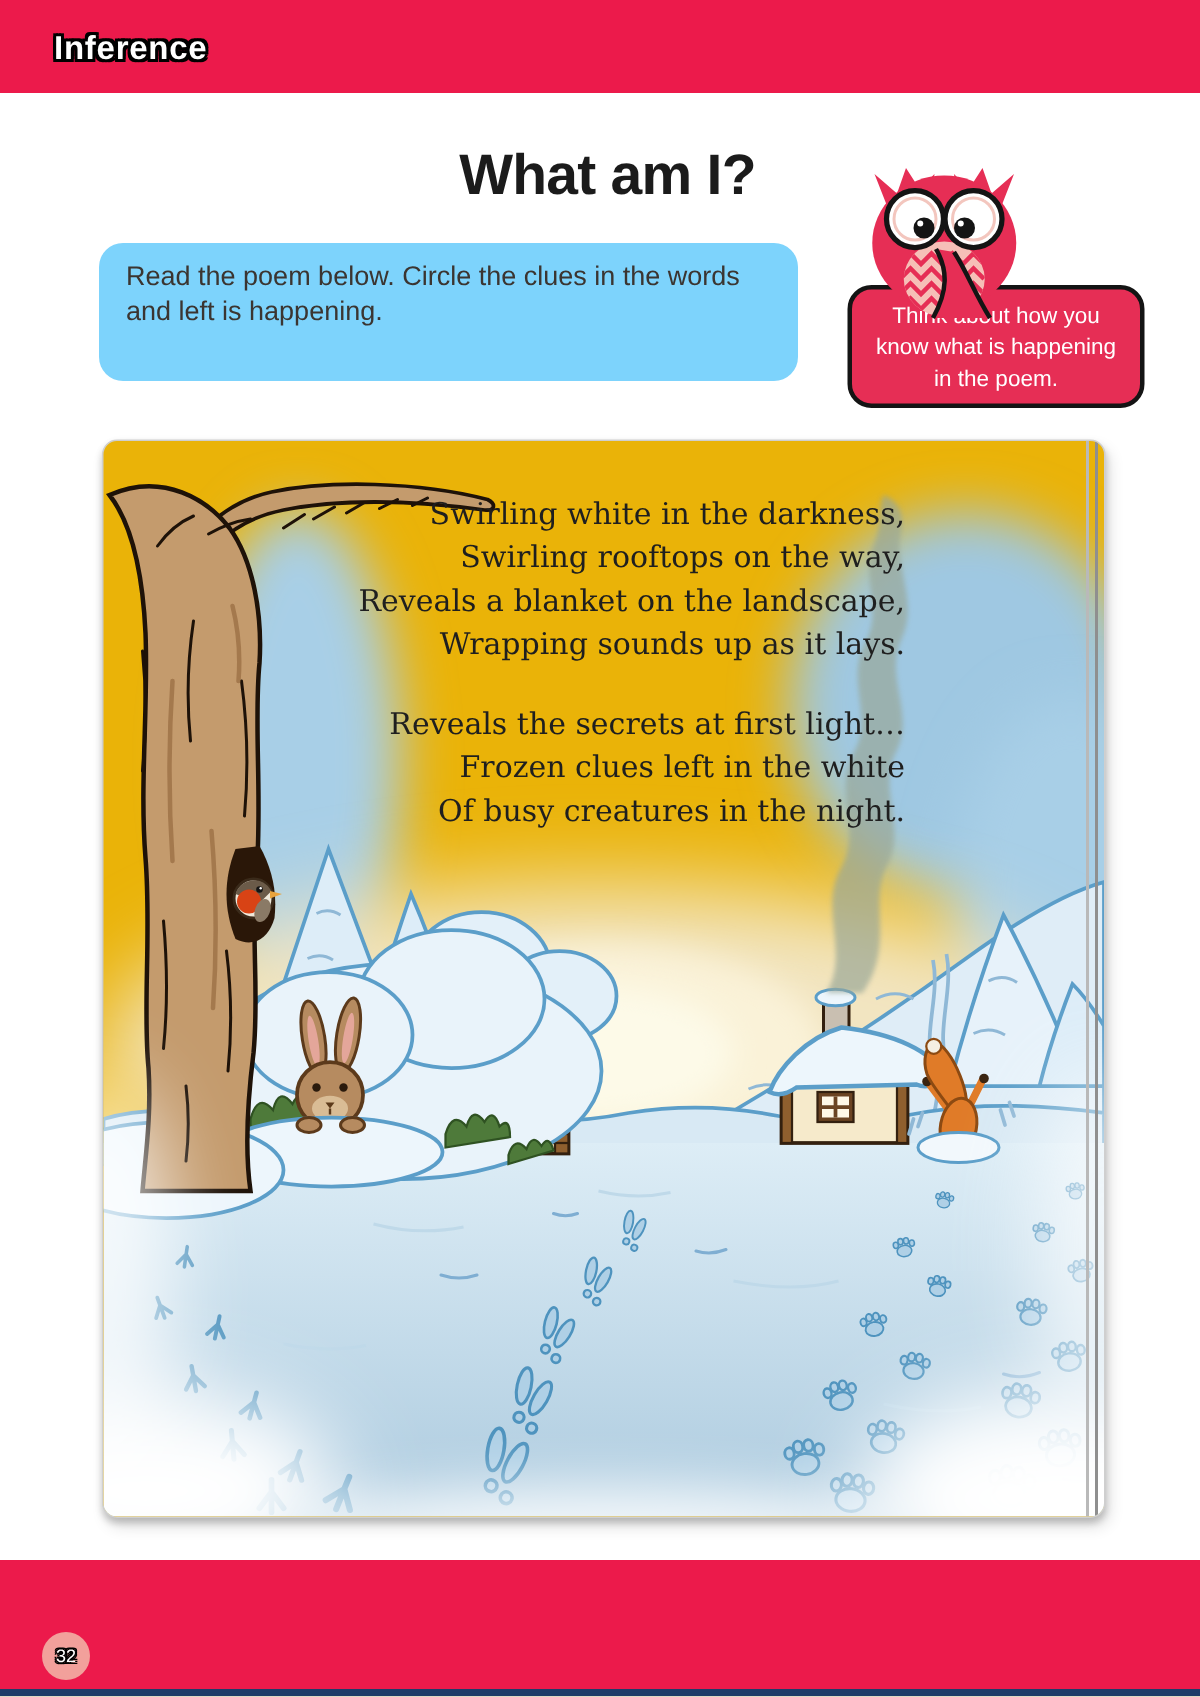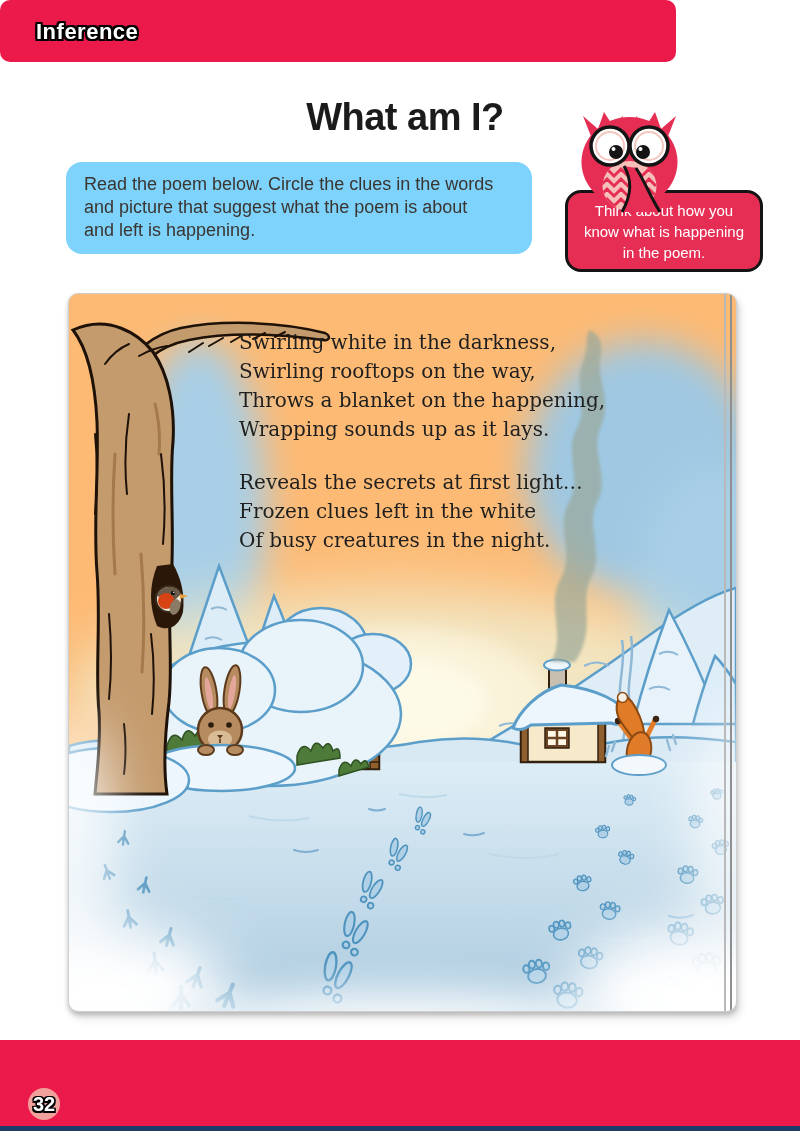--- a/index.html
+++ b/index.html
@@ -1,29 +1,29 @@
 <!DOCTYPE html>
 <html><head>
 <meta charset="utf-8">
 <style>
   html,body{margin:0;padding:0;background:#ffffff;}
   .page{position:relative;width:800px;height:1131px;background:#ffffff;overflow:hidden;
         font-family:"Liberation Sans",sans-serif;}
 
   
-  .header-bar{position:absolute;left:0;top:0;width:676px;height:62px;background:#EC1A4B;border-radius:10px;}
+  .header-bar{position:absolute;left:0;top:0;width:800px;height:62px;background:#EC1A4B;}
   .header-label{position:absolute;left:36px;top:19px;font-size:22px;font-weight:bold;color:#ffffff;
     letter-spacing:.5px;
     text-shadow:-2px -2px 0 #000,2px -2px 0 #000,-2px 2px 0 #000,2px 2px 0 #000,
                 0 -2px 0 #000,0 2px 0 #000,-2px 0 0 #000,2px 0 0 #000;}
   .footer-bar{position:absolute;left:0;top:1040px;width:800px;height:86px;background:#EC1A4B;}
   .footer-stripe{position:absolute;left:0;top:1126px;width:800px;height:5px;background:#1E3C69;}
   .page-badge{position:absolute;left:28px;top:1088px;width:32px;height:32px;border-radius:50%;
     background:#F2A09B;display:flex;align-items:center;justify-content:center;}
-  .page-badge span{font-size:20px;font-weight:bold;color:#fff;
+  .page-badge span{font-size:12px;font-weight:normal;color:#fff;
     text-shadow:-1.5px -1.5px 0 #000,1.5px -1.5px 0 #000,-1.5px 1.5px 0 #000,1.5px 1.5px 0 #000,
                 0 -1.5px 0 #000,0 1.5px 0 #000,-1.5px 0 0 #000,1.5px 0 0 #000;}
 
   
   .page-title{position:absolute;left:0;top:96px;width:810px;text-align:center;
     font-size:38px;font-weight:bold;color:#1b1b1b;letter-spacing:-.5px;}
 
   
   .instruction-box{position:absolute;left:66px;top:162px;width:466px;height:92px;
     background:#7dd3fc;border-radius:16px;box-sizing:border-box;padding:11px 0 0 18px;
@@ -32,23 +32,23 @@
 
   
   .owl-svg{position:absolute;left:572px;top:108px;width:115px;height:104px;z-index:3;overflow:visible;}
   .speech-bubble{position:absolute;left:565px;top:190px;width:198px;height:82px;z-index:2;
     background:#E62E55;border:3px solid #141414;border-radius:16px;box-sizing:border-box;
     display:flex;flex-direction:column;align-items:center;justify-content:center;
     color:#ffffff;font-size:15px;line-height:21px;}
   .speech-bubble div{white-space:nowrap;}
 
   
-  .poem-card{position:absolute;left:68px;top:293px;width:667px;height:717px;background:#fdba74;
+  .poem-card{position:absolute;left:68px;top:293px;width:667px;height:717px;background:#eab308;
     border:1px solid #cfcfcf;border-radius:10px;overflow:hidden;
-    box-shadow:0 3px 5px rgba(0,0,0,.20),3px 6px 10px rgba(0,0,0,.12);}
+    box-shadow:0 3px 5px rgba(0,0,0,.20),3px 6px 10px rgba(0,0,0,.12);text-align:right;}
   .stack-line-a{position:absolute;top:0;right:10px;width:2px;height:100%;background:#b9b9b9;z-index:5;}
   .stack-line-b{position:absolute;top:0;right:4px;width:2.5px;height:100%;background:#8f8f8f;z-index:5;}
   .scene-svg{position:absolute;left:0;top:0;width:667px;height:717px;}
 
   .poem-text{position:absolute;left:170px;top:34px;z-index:4;
     font-family:"DejaVu Serif","Liberation Serif",serif;font-size:20px;line-height:29px;color:#1F1F1F;}
   .poem-text .stanza{margin:0 0 24px 0;}
   .poem-text div{white-space:nowrap;}
 </style>
 </head>
@@ -57,21 +57,20 @@
 <div class="page">
 
   <div class="header-bar">
     <span class="header-label">Inference</span>
   </div>
 
   <div class="page-title">What am I?</div>
 
   <div class="instruction-box">
     <div>Read the poem below. Circle the clues in the words</div>
-    <div>and picture that suggest what the poem is about</div>
     <div>and left is happening.</div>
   </div>
 
   <div class="speech-bubble">
     <div>Think about how you</div>
     <div>know what is happening</div>
     <div>in the poem.</div>
   </div>
 
   <svg class="owl-svg" viewBox="0 0 115 104">
@@ -330,21 +329,21 @@
         <ellipse cx="0" cy="565" rx="46" ry="140" filter="url(#b28)" opacity="0.8"></ellipse>
         <ellipse cx="667" cy="540" rx="46" ry="120" filter="url(#b28)" opacity="0.7"></ellipse>
         <ellipse cx="330" cy="724" rx="210" ry="28" filter="url(#b18)" opacity="0.85"></ellipse>
       </g>
     </svg>
 
     <div class="poem-text">
       <div class="stanza">
         <div>Swirling white in the darkness,</div>
         <div>Swirling rooftops on the way,</div>
-        <div>Throws a blanket on the happening,</div>
+        <div>Reveals a blanket on the landscape,</div>
         <div>Wrapping sounds up as it lays.</div>
       </div>
       <div class="stanza">
         <div>Reveals the secrets at first light…</div>
         <div>Frozen clues left in the white</div>
         <div>Of busy creatures in the night.</div>
       </div>
     </div>
 
     <div class="stack-line-a"></div>

